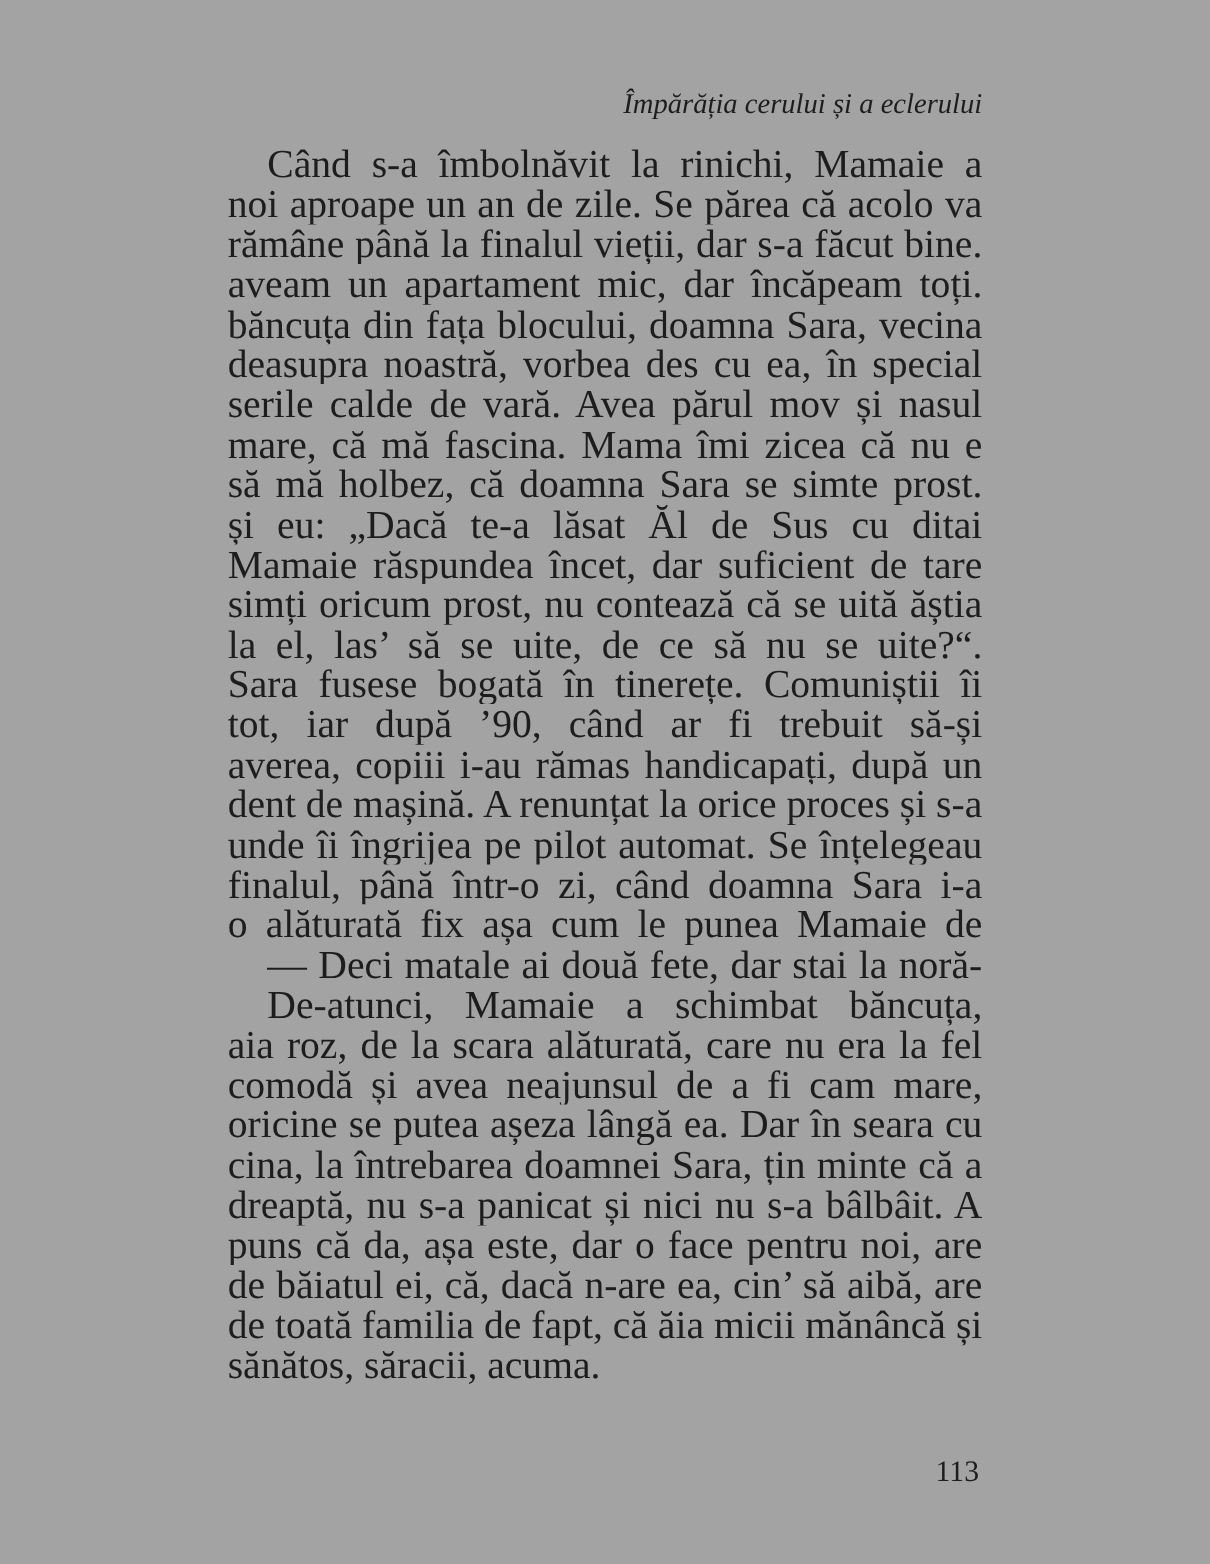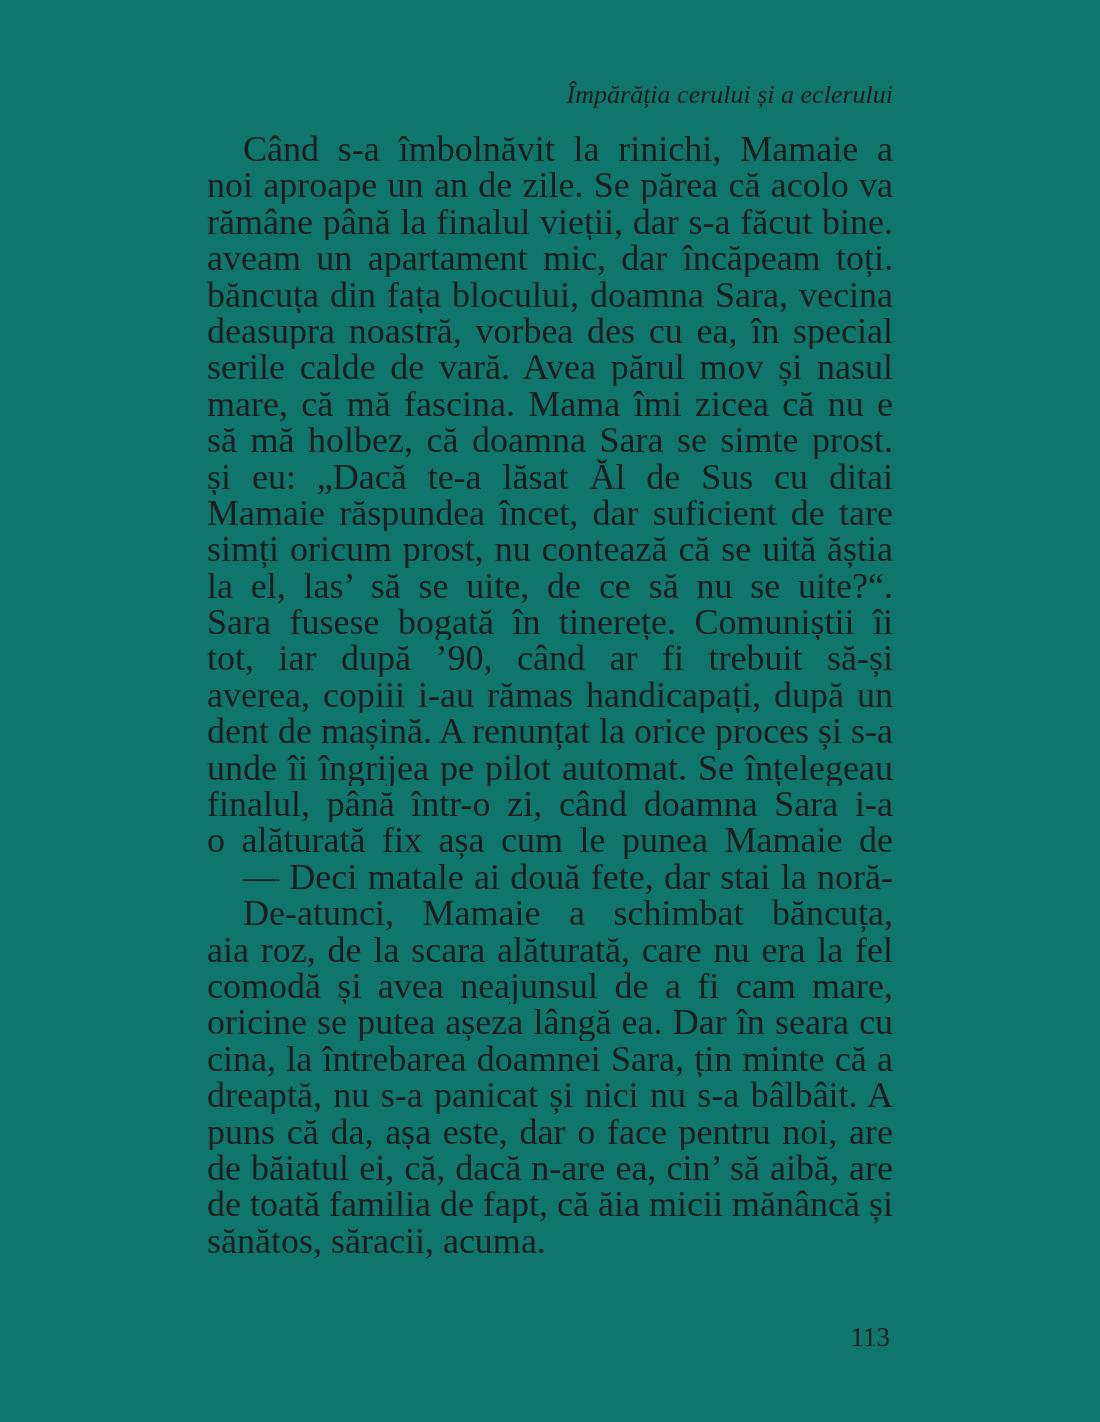--- a/index.html
+++ b/index.html
@@ -10,21 +10,21 @@
     width: 1100px;
     height: 1422px;
     overflow: hidden;
     background: #ffffff;
     font-family: "Liberation Serif", "DejaVu Serif", serif;
   }
   .page {
     position: relative;
     width: 1100px;
     height: 1422px;
-    background: #0f766e;
+    background: #a3a3a3;
     color: #1d1d1d;
   }
   .running-head {
     position: absolute;
     top: 80px;
     right: 207px;
     font-size: 26px;
     line-height: 30px;
     font-style: italic;
     text-align: right;

